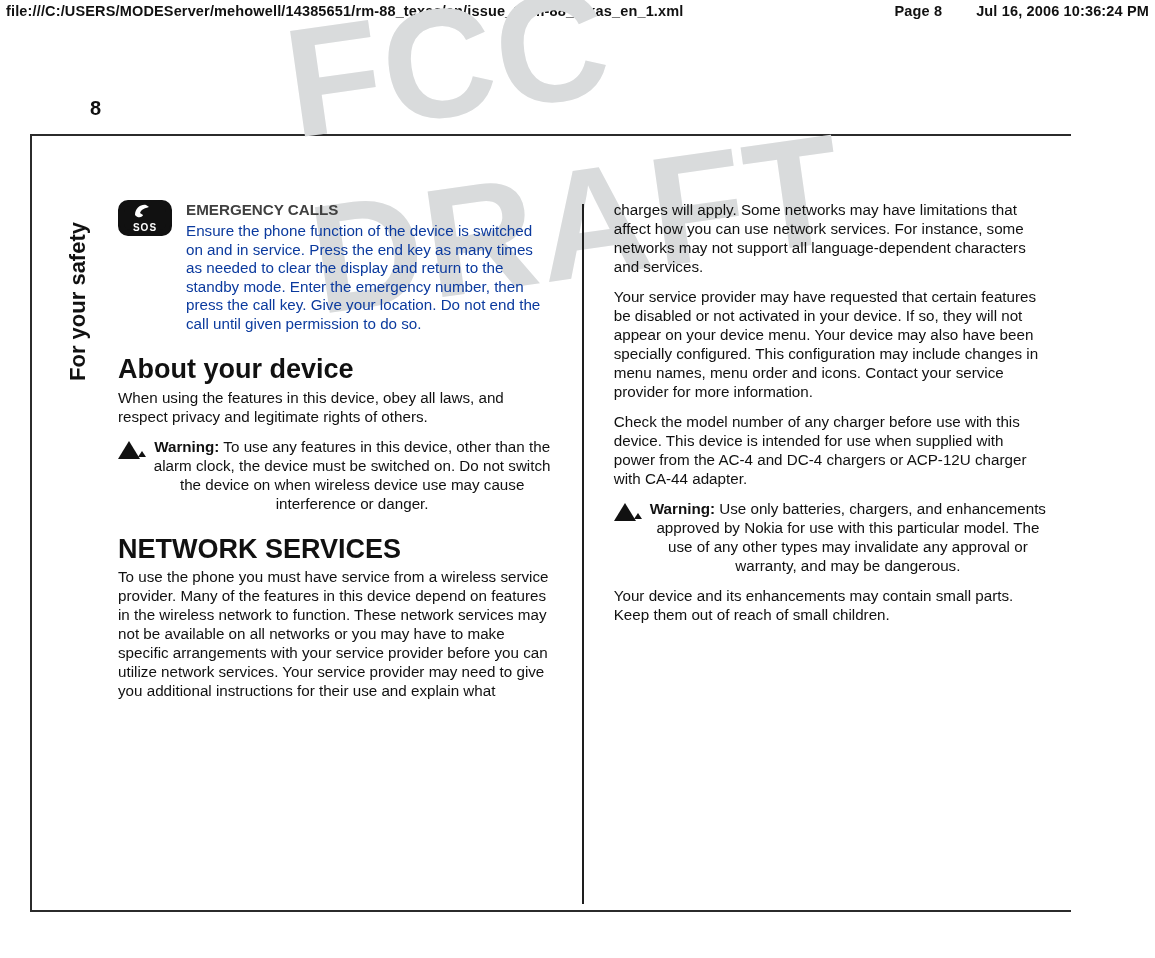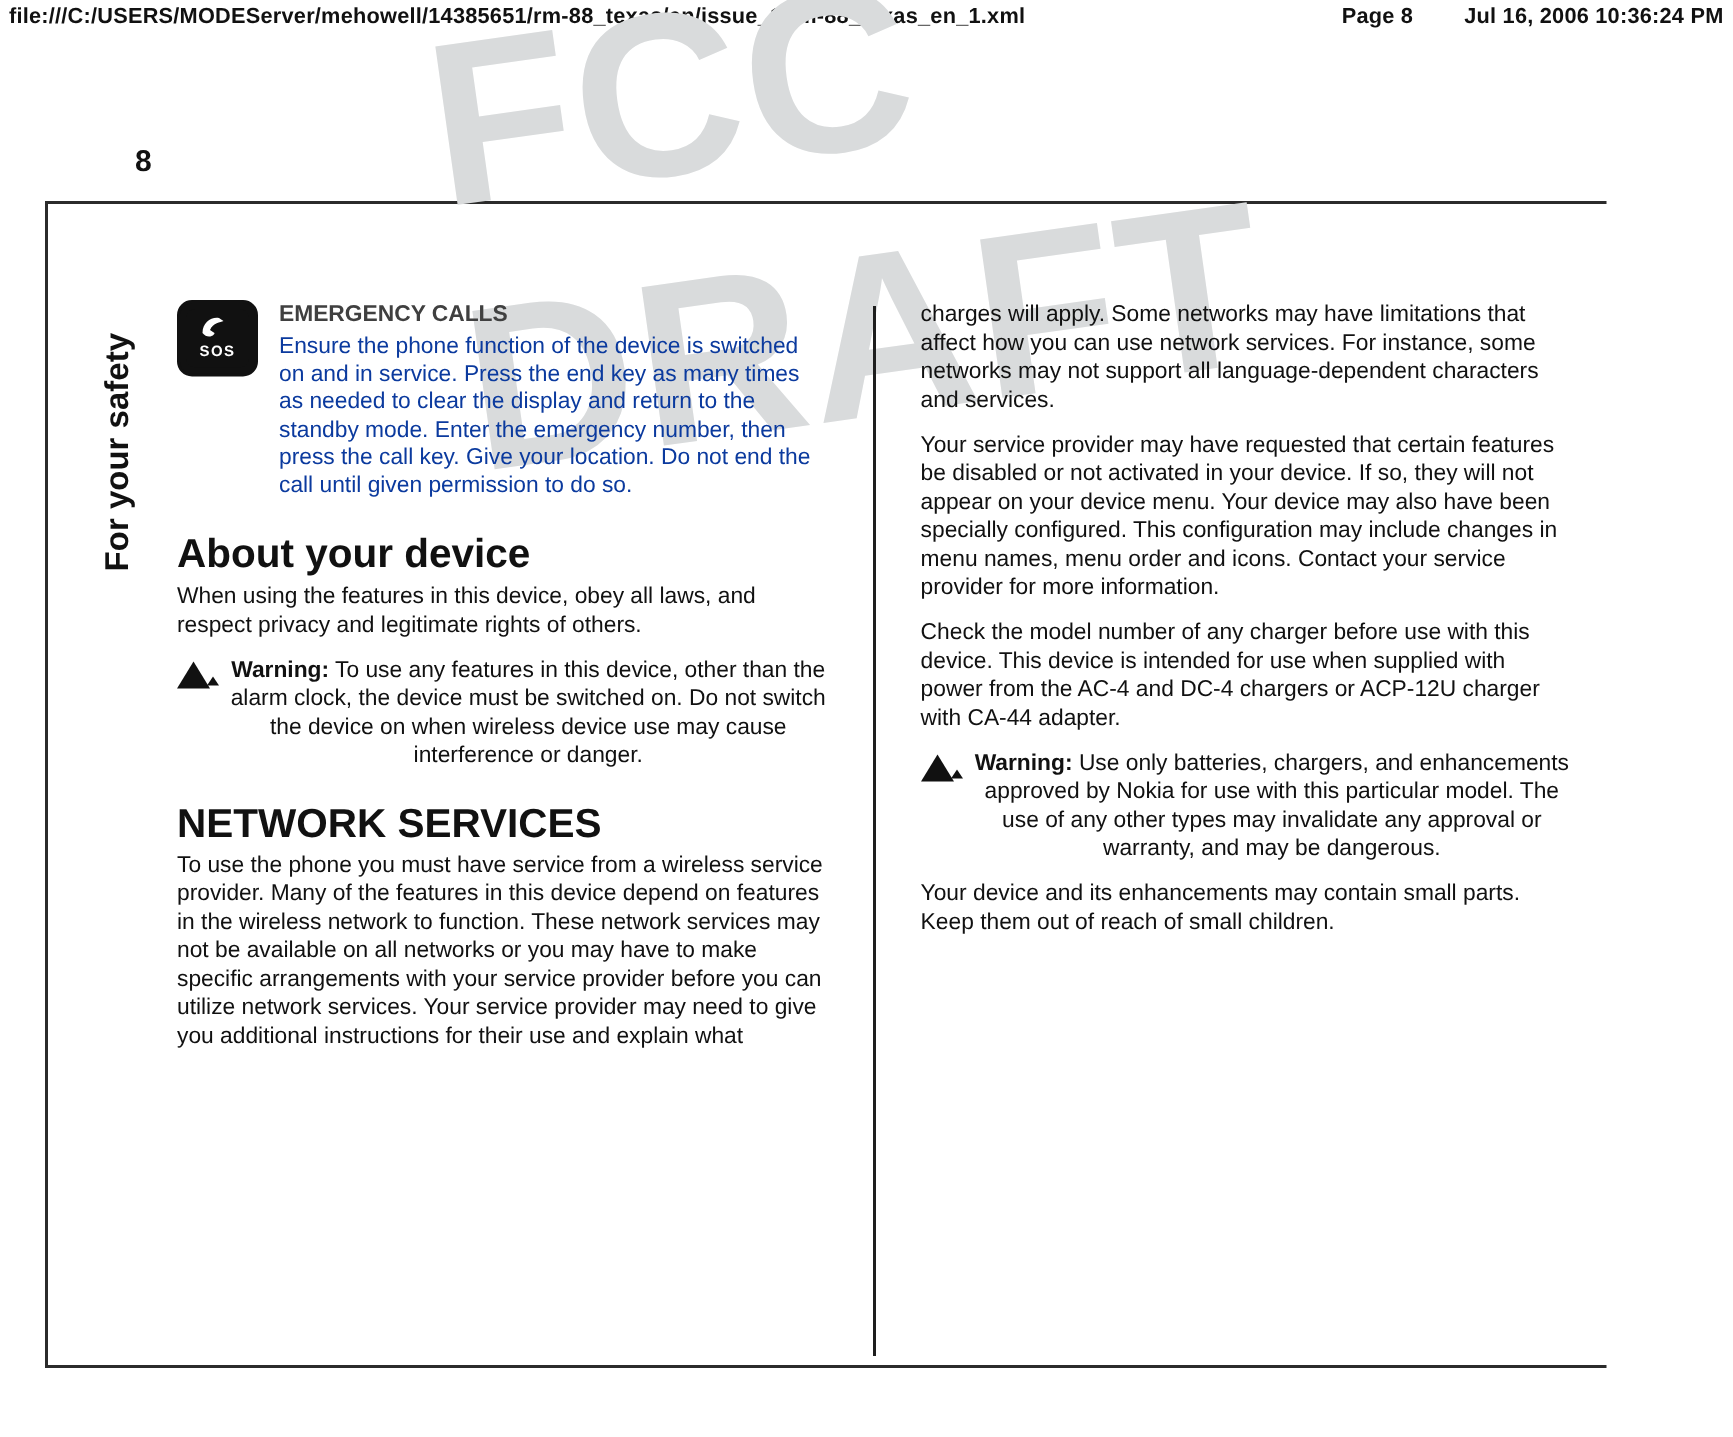--- a/index.html
+++ b/index.html
@@ -43,21 +43,21 @@
   .content-cols {
     position: absolute; left: 106px; top: 66px; width: 930px;
     display: flex; gap: 30px; z-index: 1;
   }
   .col { width: 450px; font-size: 15.2px; line-height: 1.25; color: #111; }
   .col p { margin-bottom: 11px; }
   .col h1 { font-size: 27px; font-weight: 700; margin-top: 22px; margin-bottom: 4px; line-height: 1.05; }
   .col-divider { width: 1.5px; background: #1e1e1e; height: 700px; margin-top: 4px; }
   .emergency-row { display: flex; gap: 14px; margin-bottom: 14px; }
   .sos-icon {
-    flex: 0 0 54px; height: 51px;
+    flex: 0 0 54px; height: 36px;
     border: 2.5px solid #111; border-radius: 10px;
     background: #111; position: relative; text-decoration: underline;
   }
   .sos-inner {
     position: absolute; inset: 4px; background: #111; border-radius: 6px;
     display: flex; flex-direction: column; align-items: center; justify-content: center;
   }
   .sos-phone {
     width: 26px; height: 18px; position: relative;
   }

